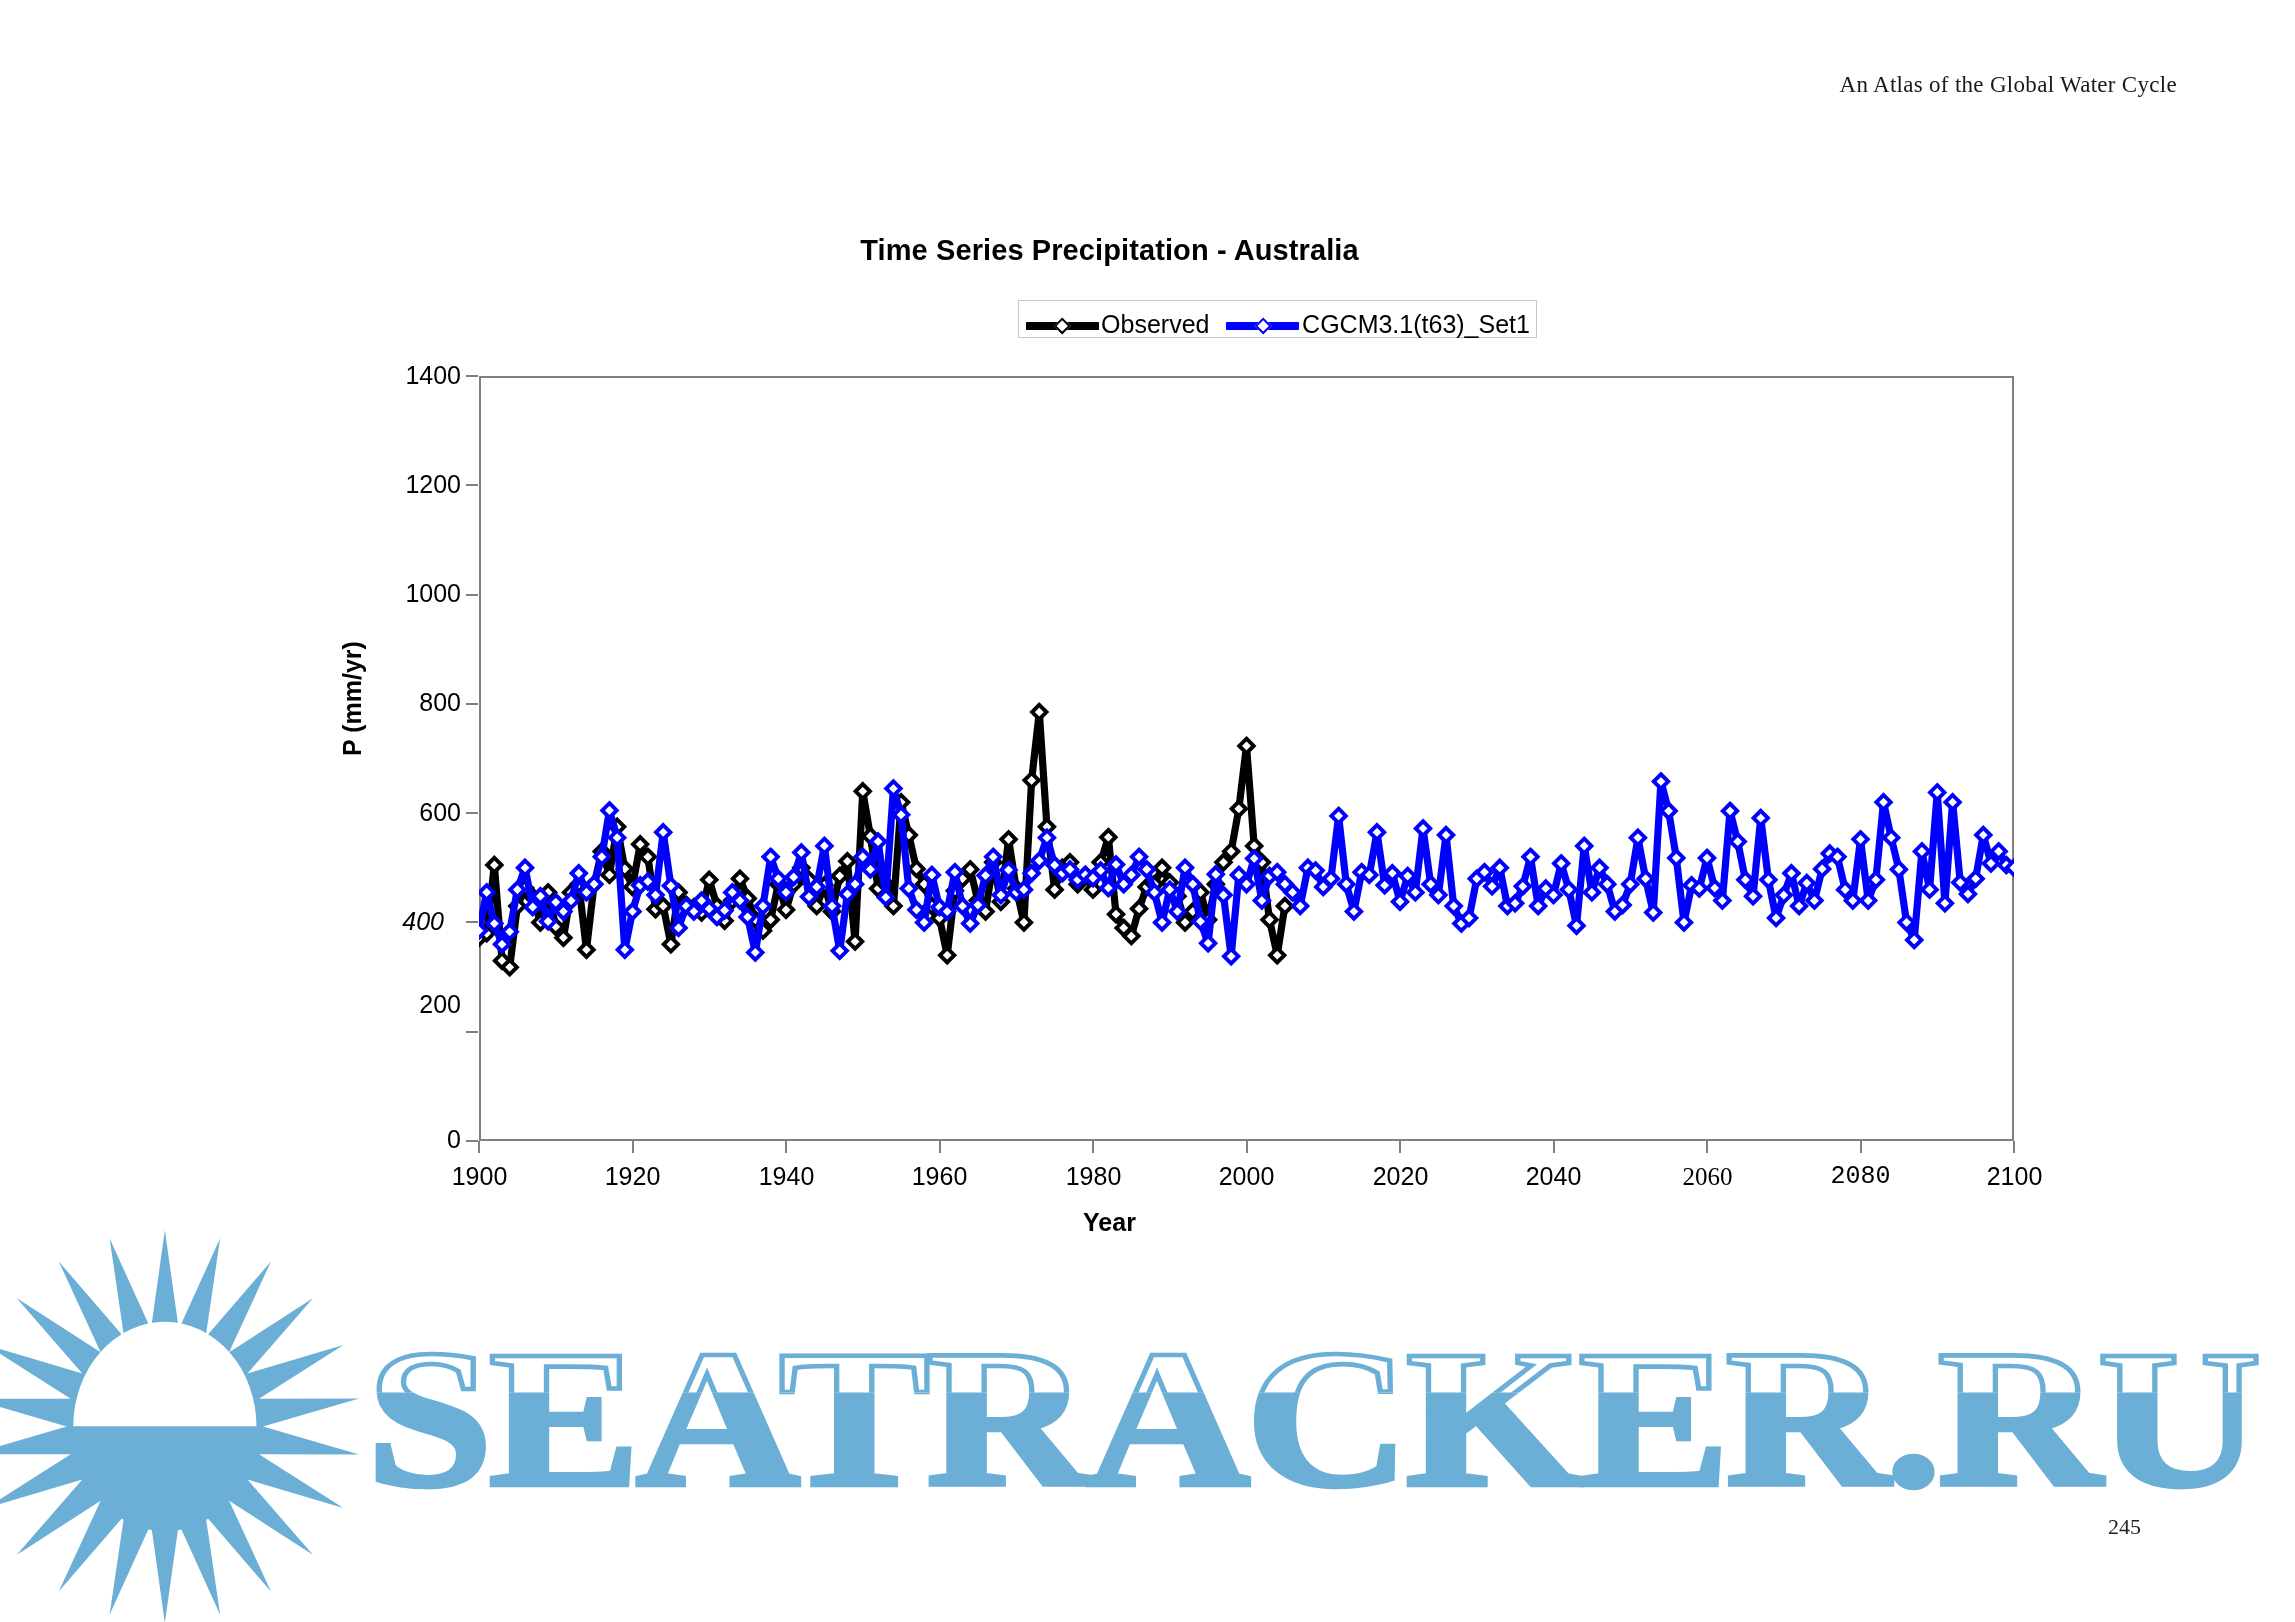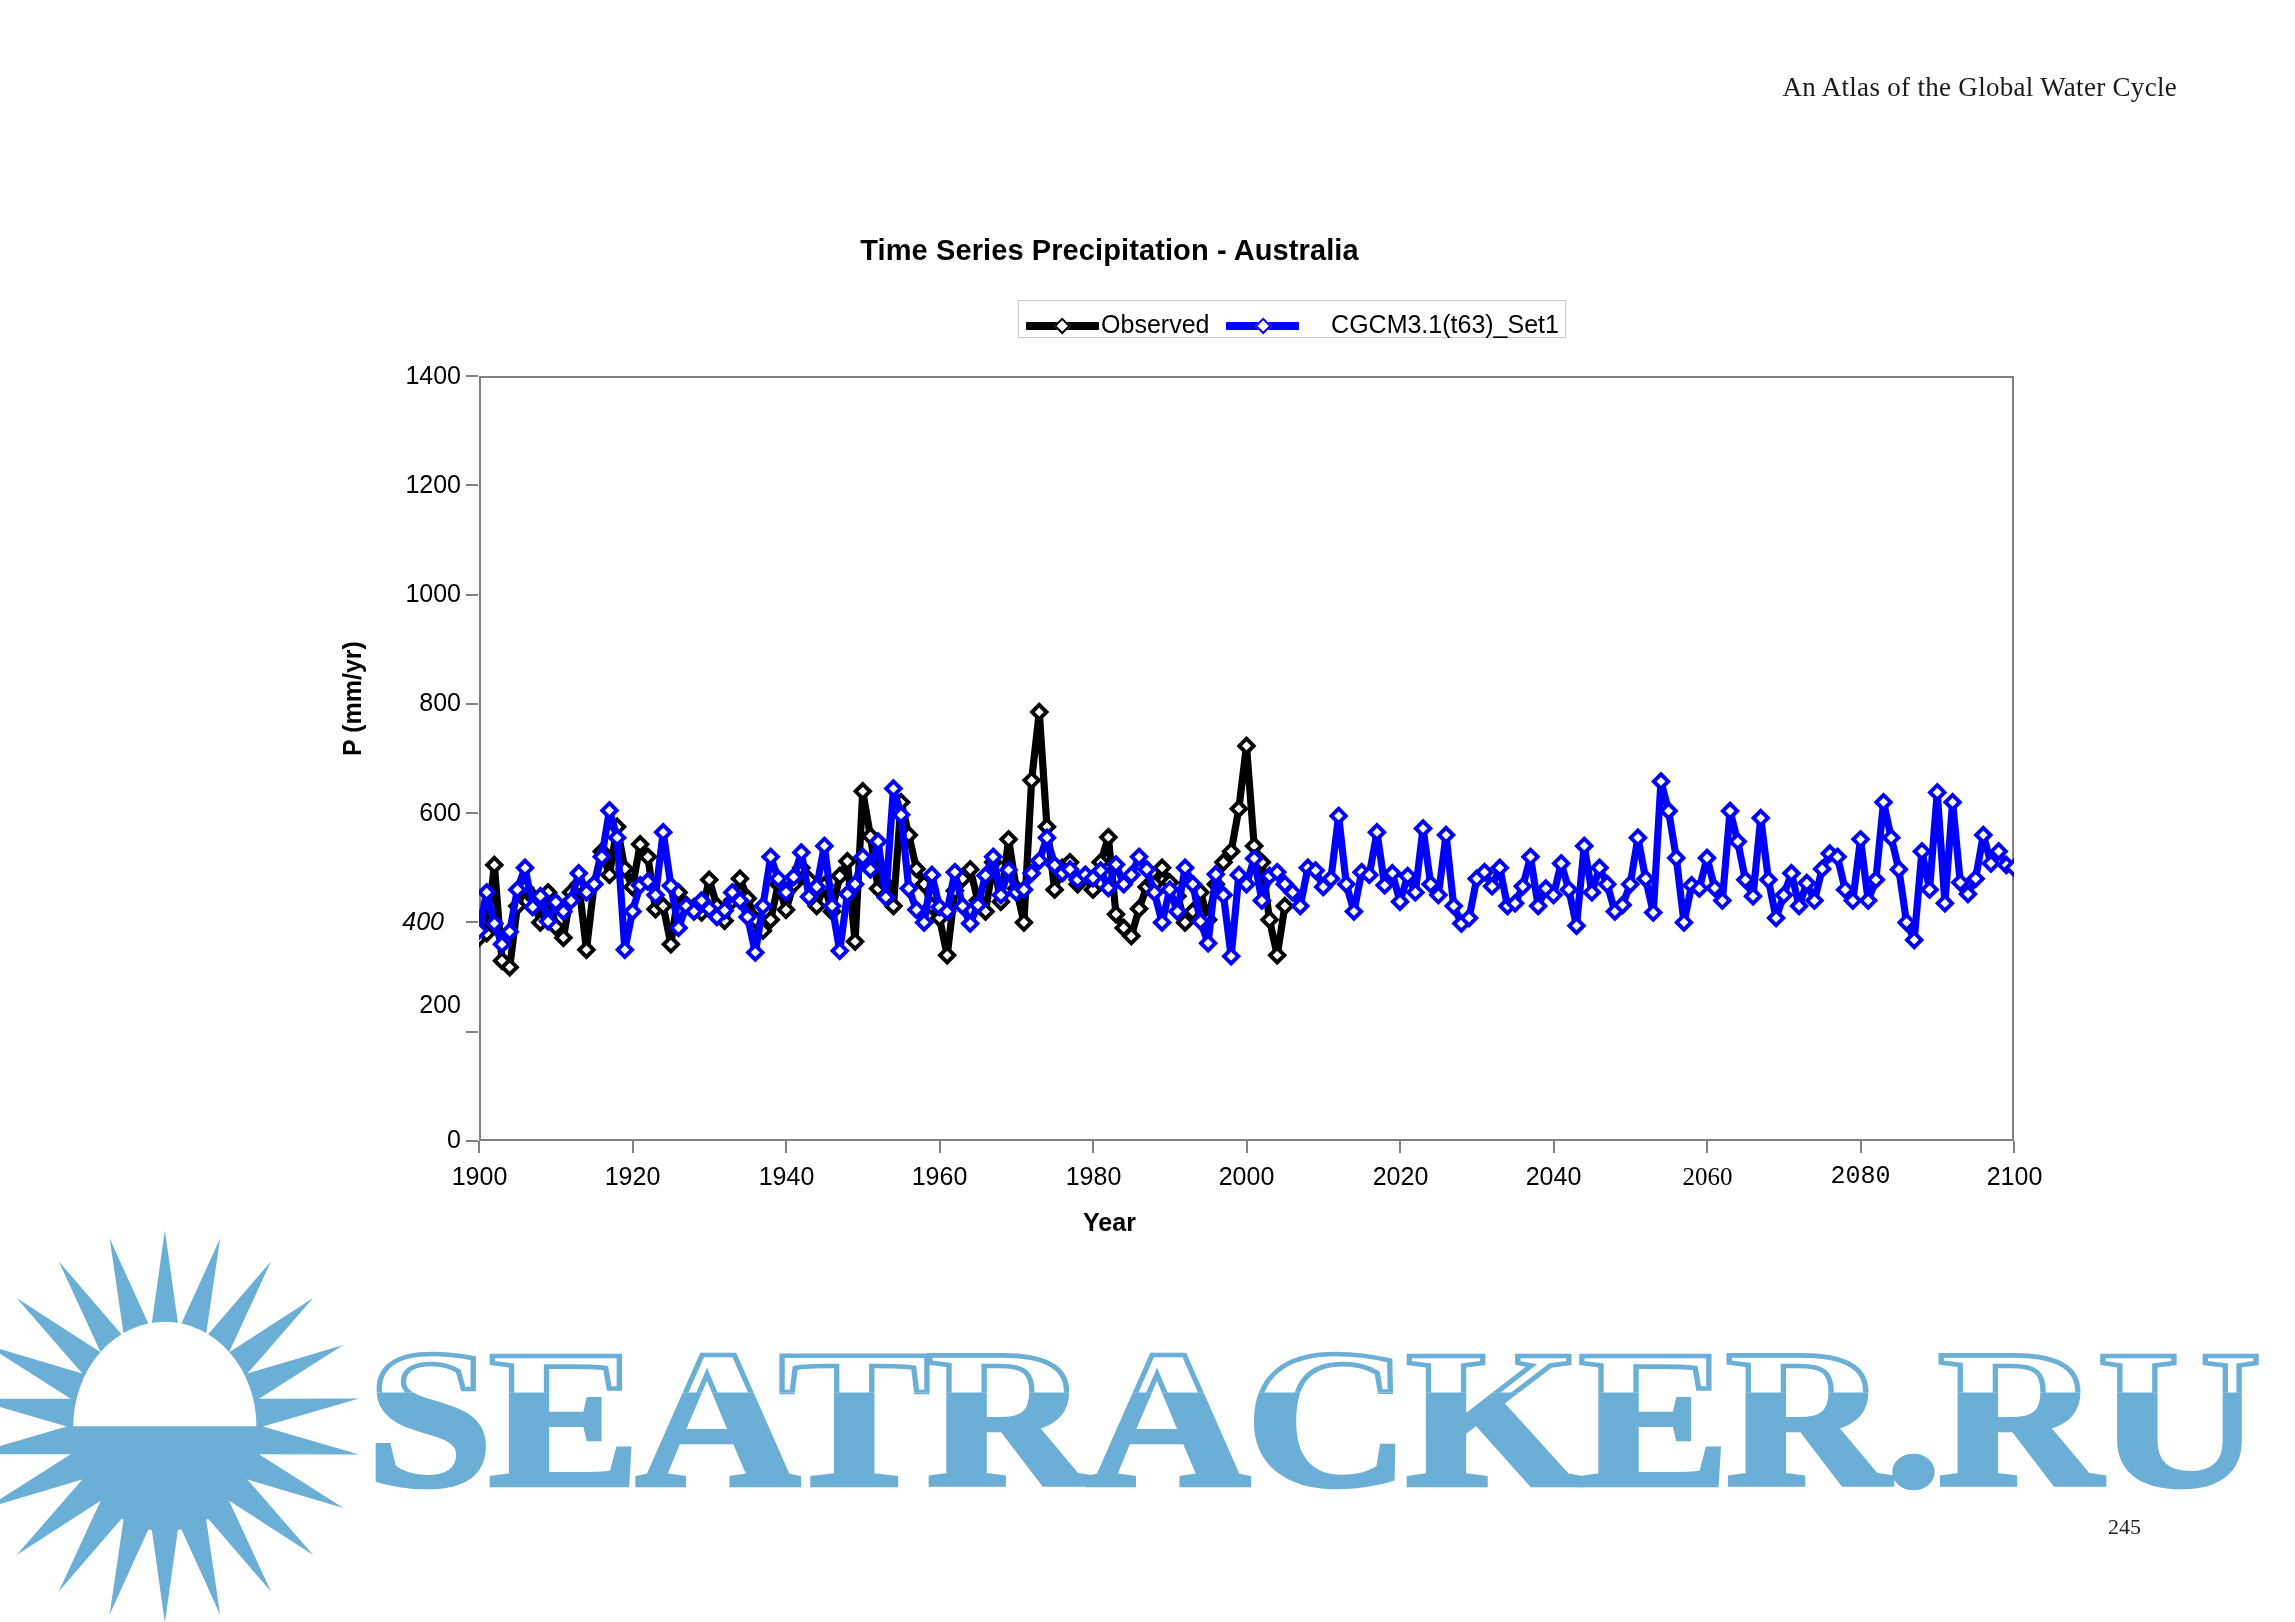--- a/index.html
+++ b/index.html
@@ -14,21 +14,21 @@
     overflow: hidden;
     font-family: "Liberation Sans", sans-serif;
   }
 
   
   #page-header {
     position: absolute;
     top: 72px;
     right: 118px;
     font-family: "Liberation Serif", serif;
-    font-size: 27px;
+    font-size: 23px;
     color: #1a1a1a;
     letter-spacing: 0.3px;
     white-space: nowrap;
   }
 
   
   #figure {
     position: absolute;
     left: 0;
     top: 0;
@@ -61,21 +61,21 @@
     display: flex;
     align-items: center;
     padding: 0 6.5px;
     box-sizing: border-box;
   }
   .legend-entry {
     display: flex;
     align-items: flex-end;
     height: 100%;
   }
-  .legend-entry + .legend-entry { margin-left: 17px; gap: 29px; }
+  .legend-entry + .legend-entry { margin-left: 17px; }
   .legend-swatch {
     position: relative;
     width: 73px;
     height: 22px;
     margin-right: 2.6px;
     flex: 0 0 auto;
   }
   .legend-swatch .lbar {
     position: absolute;
     left: 0; right: 0;

